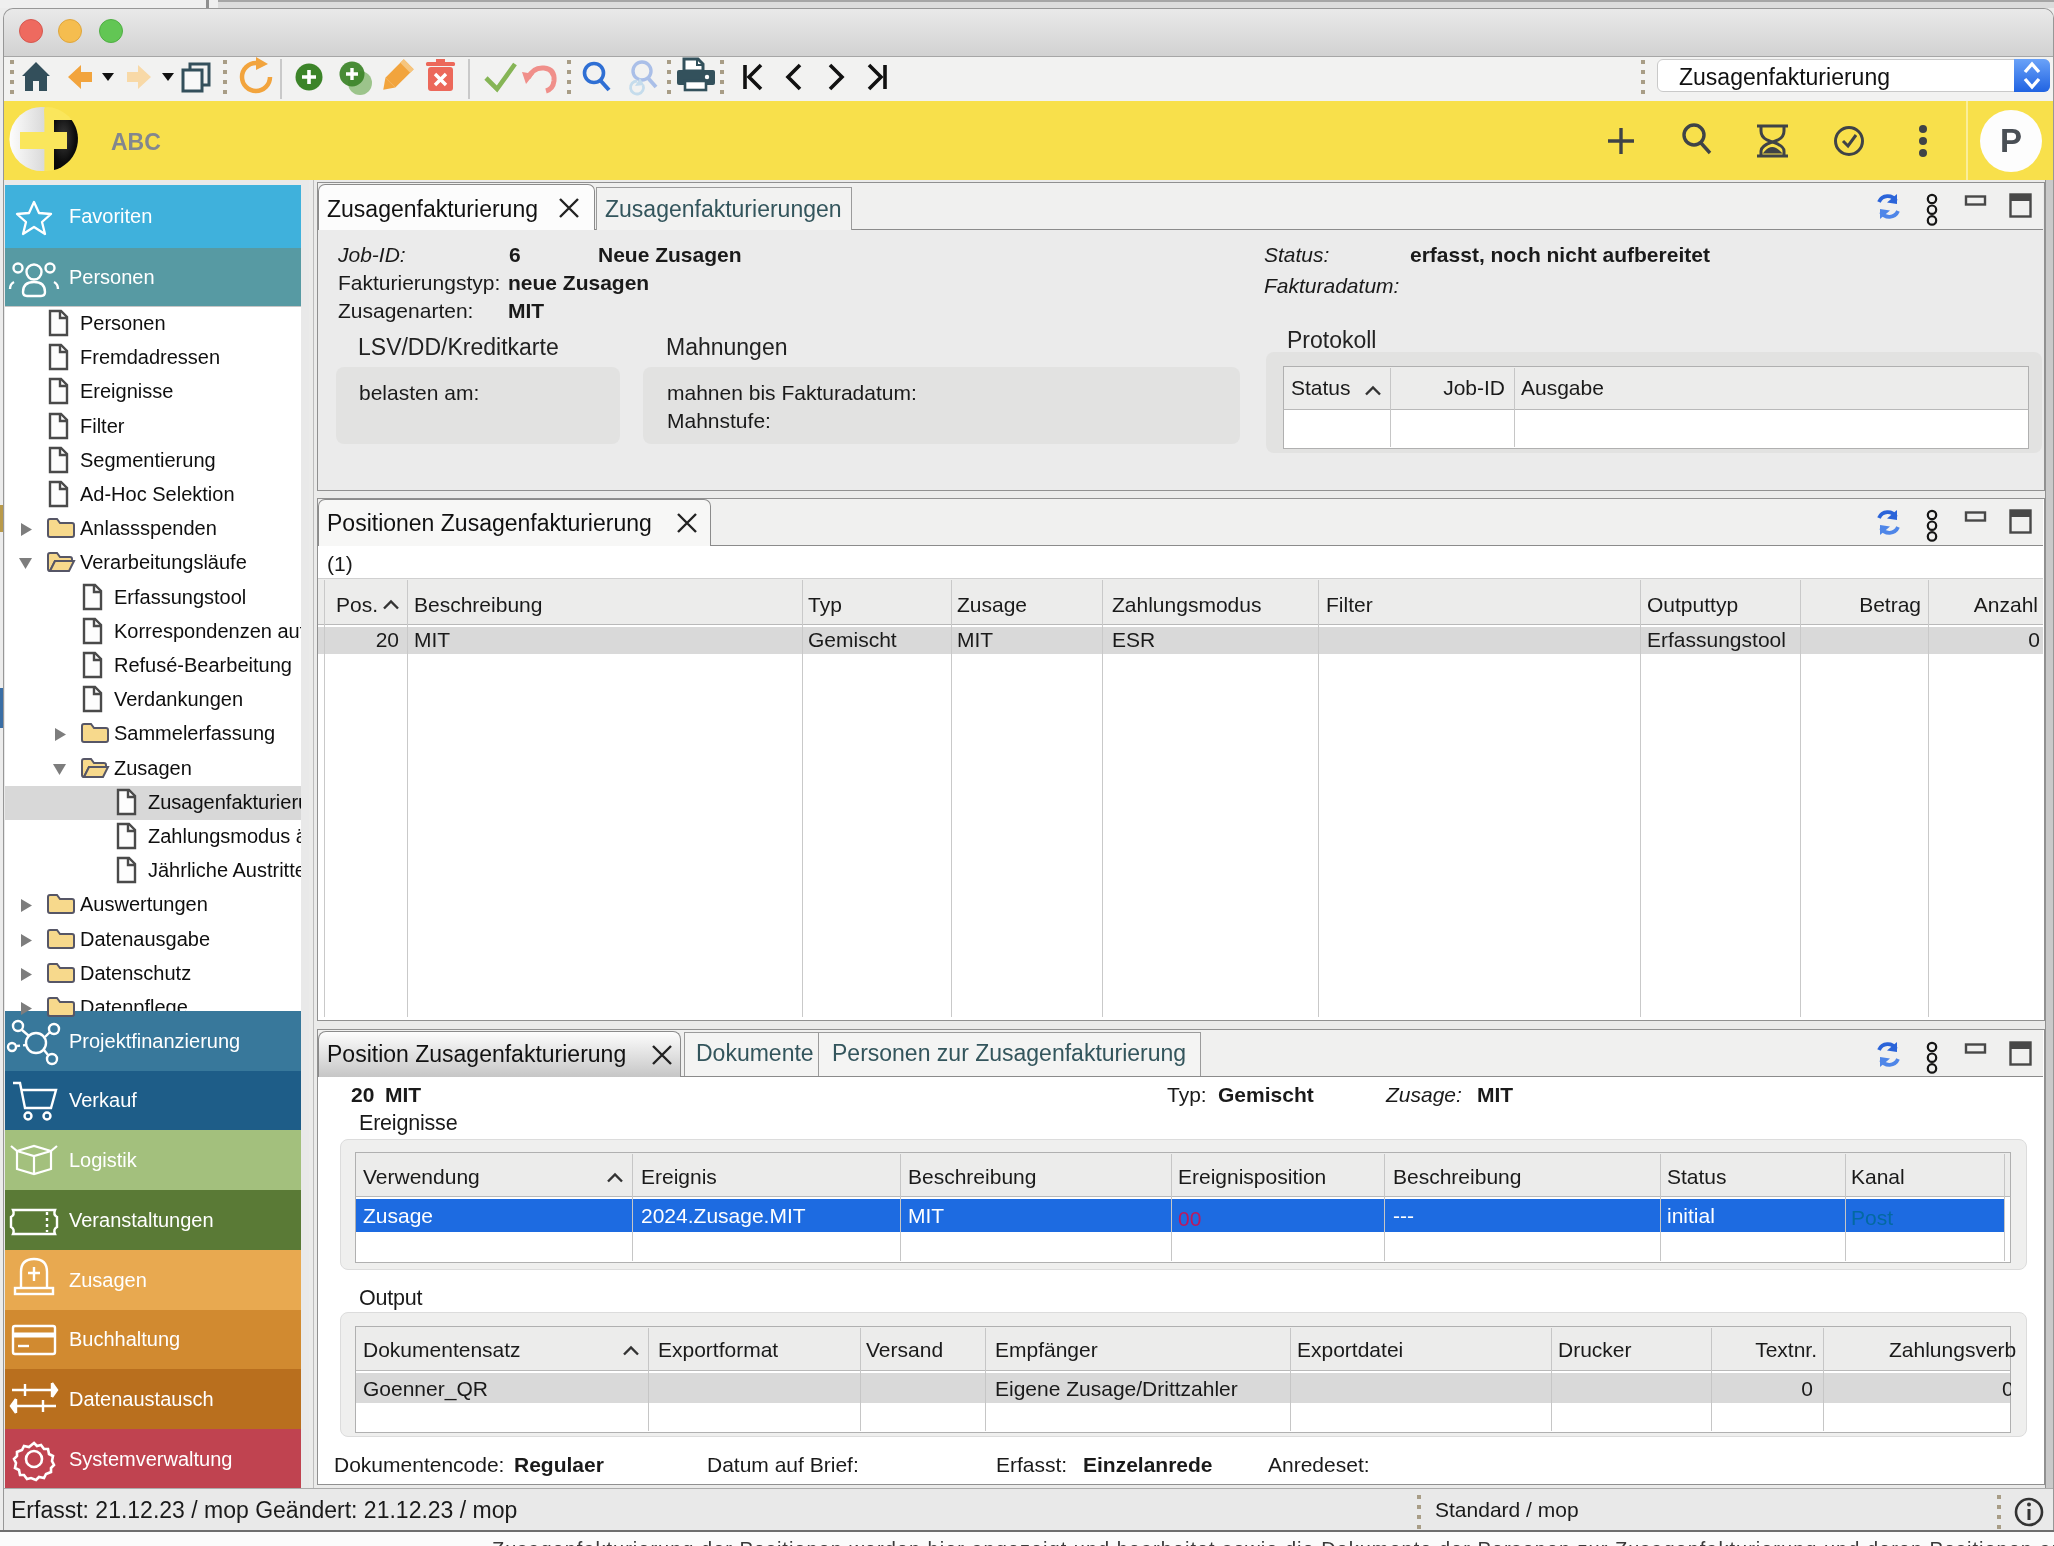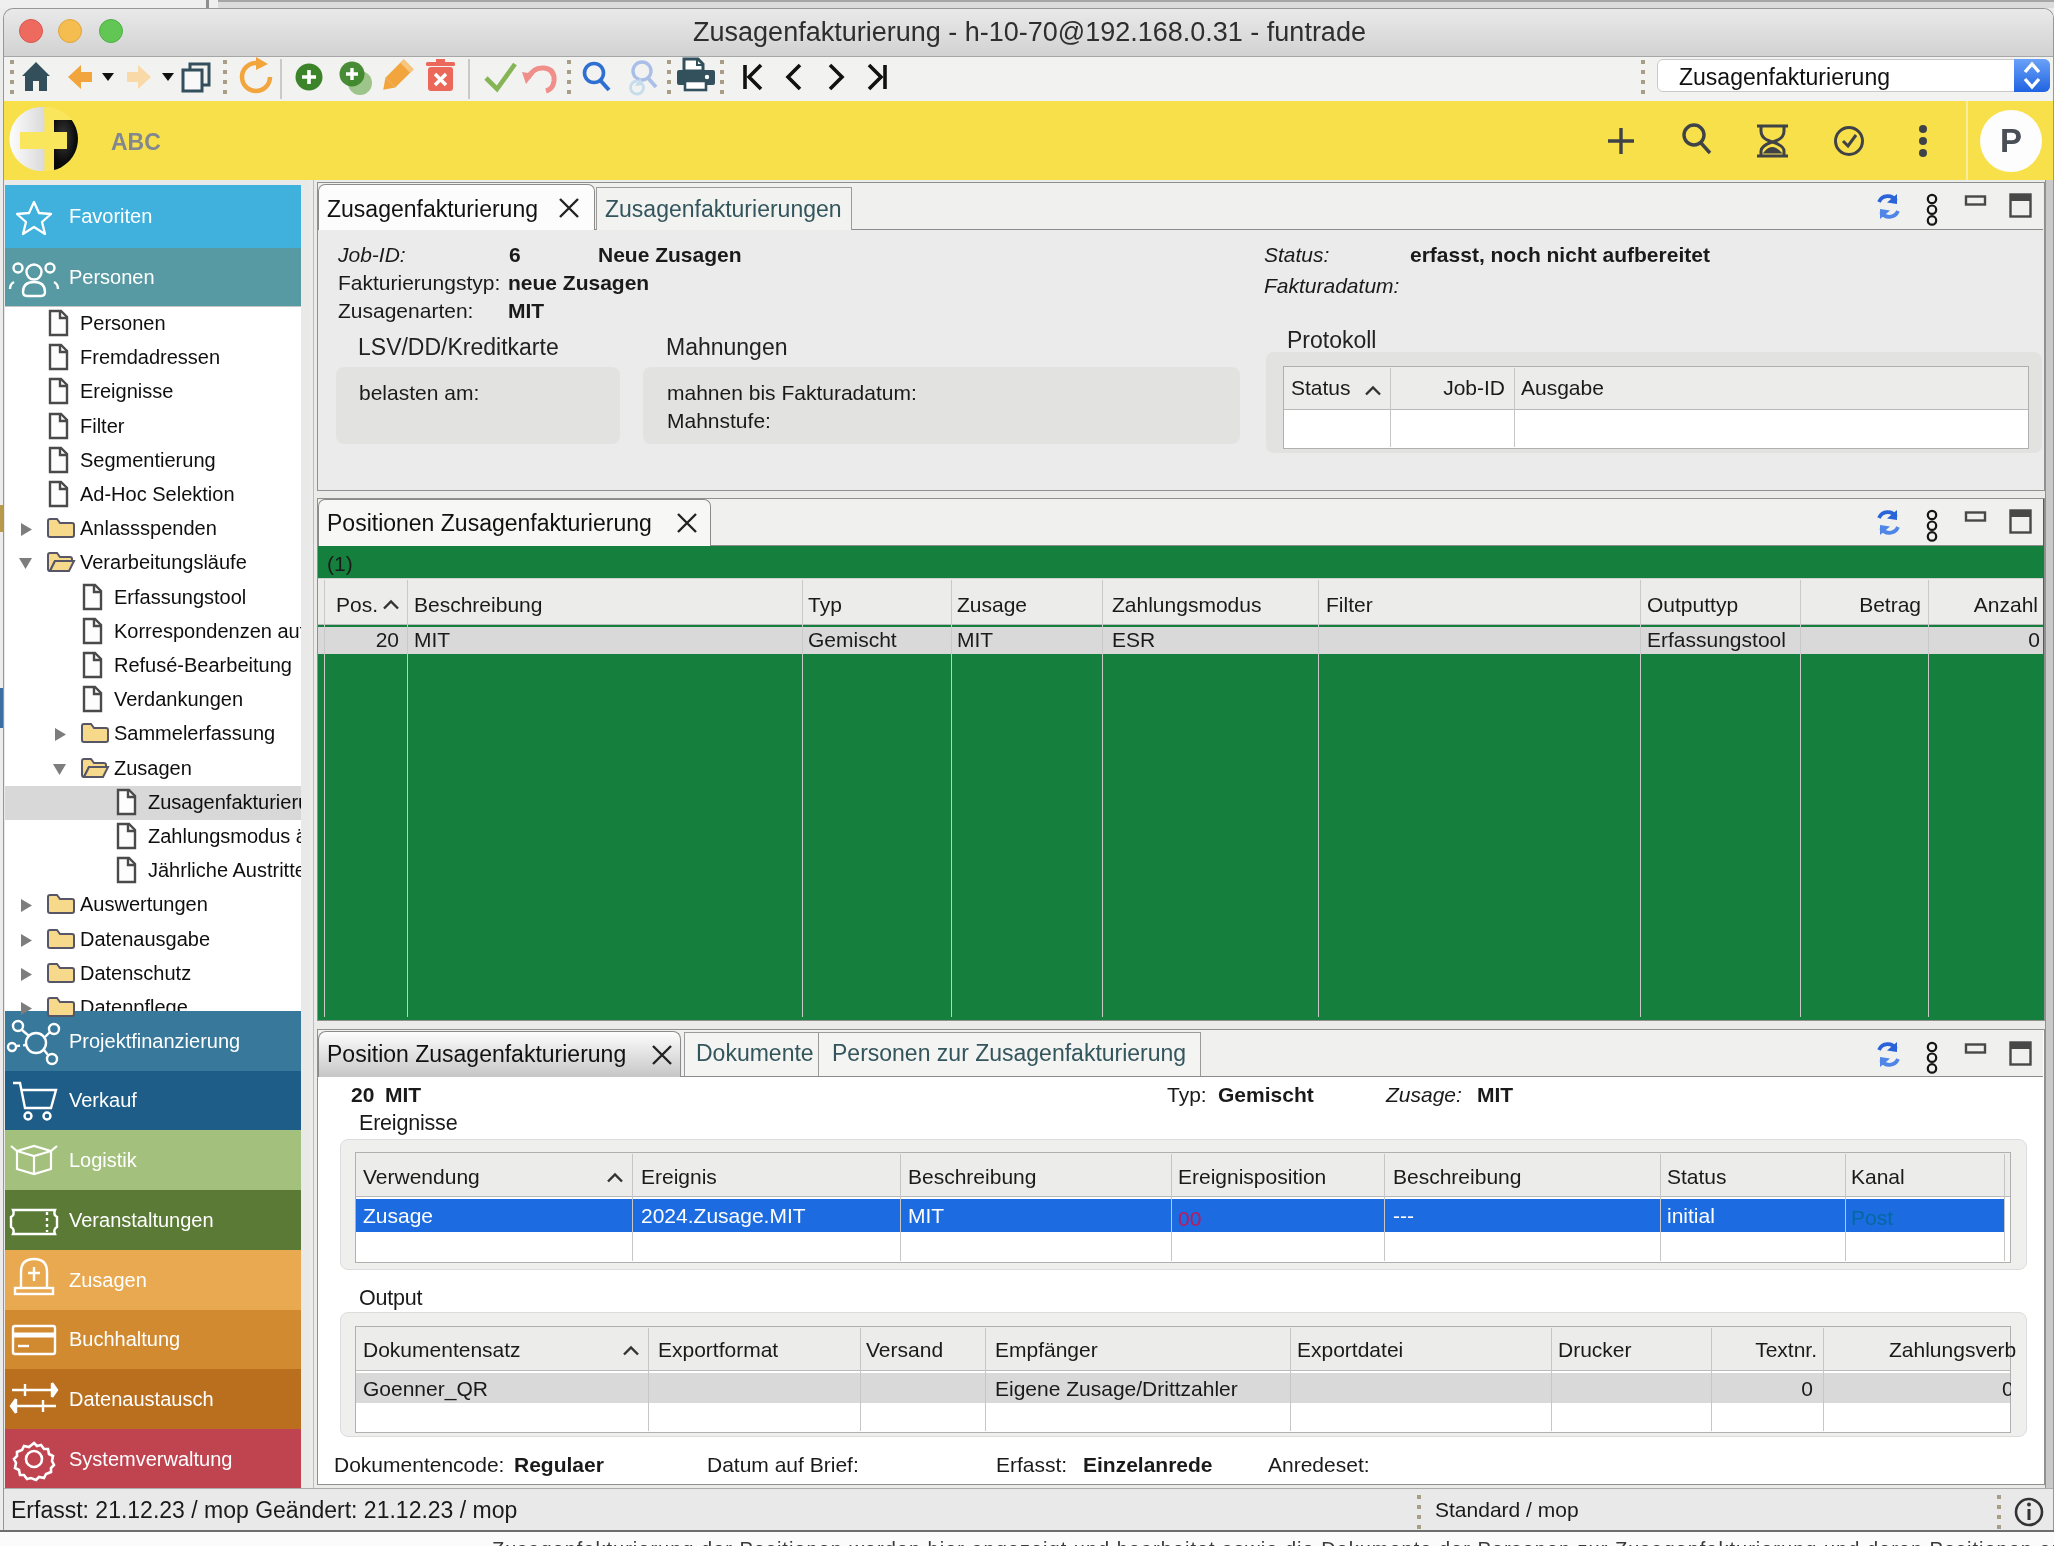--- a/index.html
+++ b/index.html
@@ -17,21 +17,20 @@
 <div class="abs" style="left:206px;top:0;width:3px;height:8px;background:#8f8f8f"></div>
 <div class="abs" style="left:0;top:505px;width:3px;height:27px;background:#b99a4a"></div>
 <div class="abs" style="left:0;top:688px;width:3px;height:40px;background:#3a6ea5"></div>
 
 <div id="win" class="abs" style="left:3px;top:8px;width:2051px;height:1524px;background:#e9e9e9;border:1px solid #979797;border-bottom:none;border-radius:10px 10px 0 0;overflow:hidden">
 
   <div class="abs" style="left:0;top:0;width:2051px;height:48px;background:linear-gradient(#e9e9e9,#d2d2d2);border-bottom:1px solid #a6a6a6;border-radius:10px 10px 0 0"></div>
   <div class="abs" style="left:15px;top:10px;width:24px;height:24px;border-radius:50%;background:#ee6a5f;border:1px solid #d65850"></div>
   <div class="abs" style="left:54px;top:10px;width:24px;height:24px;border-radius:50%;background:#f5bd4f;border:1px solid #dfa63d"></div>
   <div class="abs" style="left:95px;top:10px;width:24px;height:24px;border-radius:50%;background:#62c654;border:1px solid #4faf43"></div>
-  <div class="abs" style="left:0;top:8px;width:2051px;text-align:center;font-size:27px;color:#2e2e2e">Zusagenfakturierung - h-10-70@192.168.0.31 - funtrade</div>
 
   <div class="abs" style="left:0;top:48px;width:2051px;height:44px;background:#f2f2f1"></div>
   <svg style="left:0;top:48px" width="2051" height="44" viewBox="0 0 2051 44">
     <g fill="#a89d86">
       <rect x="6" y="3" width="4" height="4"></rect>
         <rect x="6" y="13" width="4" height="4"></rect>
         <rect x="6" y="23" width="4" height="4"></rect>
         <rect x="6" y="33" width="4" height="4"></rect>
     </g>
     <path d="M32 5 L46 19 L43 19 L43 34 L35 34 L35 24 L29 24 L29 34 L21 34 L21 19 L18 19 Z" fill="#334f5b"></path>
@@ -373,21 +372,21 @@
 <div class="abs" style="left:965px;top:183px;width:746px;height:44px;background:#ececeb;border:1.5px solid #b0b0b0;border-bottom:1px solid #b9b9b9"></div>
 <div class="abs" style="left:1072px;top:185px;width:1px;height:79px;background:#c6c6c6"></div>
 <div class="abs" style="left:1196px;top:185px;width:1px;height:79px;background:#c6c6c6"></div>
 <div class="abs f21" style="left:973px;top:193px">Status</div>
 <svg style="left:1045px;top:202px" width="20" height="12" viewBox="0 0 20 12">
         <path d="M3 9.5 L10 2.5 L17 9.5" fill="none" stroke="#333" stroke-width="2.4"></path>
       </svg>
 <div class="abs f21" style="left:1077px;top:193px;width:110px;text-align:right">Job-ID</div>
 <div class="abs f21" style="left:1203px;top:193px">Ausgabe</div>
 </div>
-<div id="p2" class="abs" style="left:313px;top:489px;width:1728px;height:523px;background:#15803d;border:1.5px solid #909090">
+<div id="p2" class="abs" style="left:313px;top:489px;width:1728px;height:523px;background:#ffffff;border:1.5px solid #909090">
 <div class="abs" style="left:0;top:0;width:1725px;height:47px;background:#f0f0ef;border-bottom:1px solid #8b8b8b"></div>
 <div class="abs" style="left:0;top:0;width:393px;height:47px;background:#f7f7f6;border:1px solid #8b8b8b;border-bottom:none;border-radius:7px 7px 0 0"></div>
 <div class="abs f23" style="left:9px;top:11px;color:#111">Positionen Zusagenfakturierung</div>
 <svg style="left:357px;top:12px" width="24" height="24" viewBox="0 0 24 24">
         <path d="M3 3 L21 21 M21 3 L3 21" stroke="#222" stroke-width="2.4"></path>
       </svg>
 <svg style="left:1560px;top:8px" width="160" height="36" viewBox="0 0 160 36">
         <use href="#pico"></use>
       </svg>
 <div class="abs f21" style="left:9px;top:53px">(1)</div>

